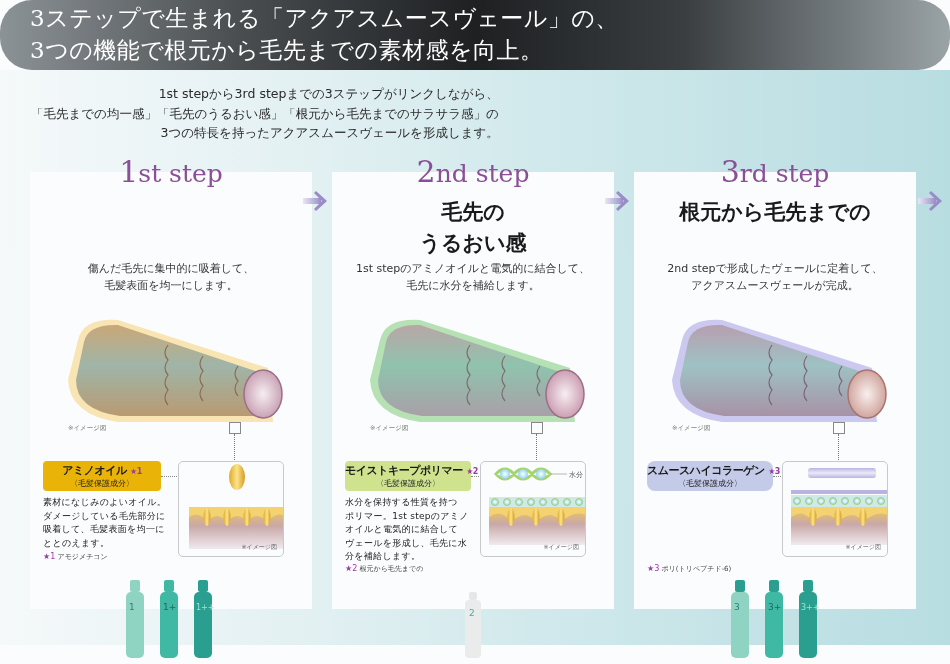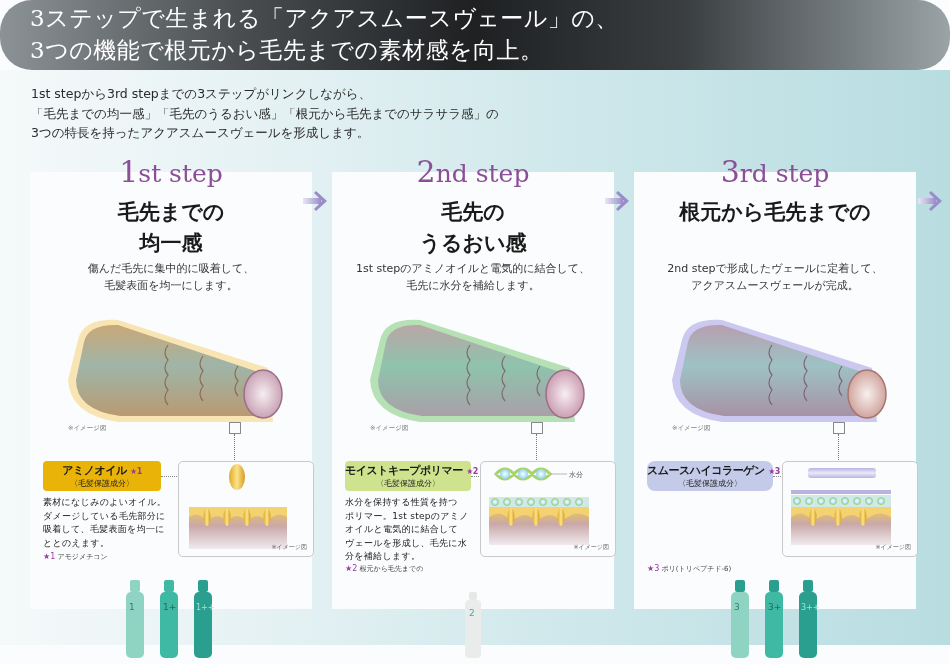--- a/index.html
+++ b/index.html
@@ -20,21 +20,21 @@
   .header-line.l1 { top: 3px; }
   .header-line.l2 { top: 35px; }
 
   
   .bg {
     position: absolute; left: 0; top: 70px; width: 950px; height: 575px;
     background: linear-gradient(90deg, #f5f9fa 0%, #e4f1f3 30%, #cfe8eb 60%, #b8dde1 100%);
   }
   .bottom-white { position: absolute; left: 0; top: 645px; width: 950px; height: 19px; background: #fbfcfd; }
 
-  .intro { position: absolute; left: 31px; top: 84px; font-size: 12.5px; line-height: 19.5px; color: #2a2a2a; }
+  .intro { position: absolute; left: 31px; top: 84px; font-size: 12.5px; line-height: 19.5px; color: #2a2a2a; text-align: right; }
 
   
   .panel {
     position: absolute; top: 172px; width: 282px; height: 437px;
     background: #fbfcfd;
   }
   .p1 { left: 30px; }
   .p2 { left: 332px; }
   .p3 { left: 634px; }
 
@@ -71,21 +71,21 @@
   .hdots { position: absolute; top: 304px; left: 131px; width: 68px; border-top: 1.5px dotted #888; }
 
   .ing-desc {
     position: absolute; left: 13px; top: 324px; width: 125px;
     font-size: 9px; line-height: 13.5px; color: #222; letter-spacing: 0.3px;
   }
   .footnote { position: absolute; left: 13px; font-size: 7px; color: #444; }
 
   
   .detail {
-    position: absolute; left: 148px; top: 289px; width: 136px; height: 96px;
+    position: absolute; left: 148px; top: 289px; width: 106px; height: 96px;
     border: 1.5px solid #c9c9cc; border-radius: 5px; background: #fbfcfd; overflow: hidden;
   }
   .detail-note { position: absolute; right: 6px; bottom: 4px; font-size: 6px; color: #666; }
 
   .arrow { position: absolute; top: 188px; width: 26px; height: 26px; }
 
   .bottle { position: absolute; }
 </style>
 </head>
 <body>
@@ -100,24 +100,20 @@
 
 <div class="intro">
   <div>1st stepから3rd stepまでの3ステップがリンクしながら、</div>
   <div>「毛先までの均一感」「毛先のうるおい感」「根元から毛先までのサラサラ感」の</div>
   <div>3つの特長を持ったアクアスムースヴェールを形成します。</div>
 </div>
 
 <div class="panel p1">
   <div class="step-label">
     <span class="step-num">1</span><span>st step</span>
-  </div>
-  <div class="panel-title">
-    <div>毛先までの</div>
-    <div>均一感</div>
   </div>
   <div class="panel-desc">
     <div>傷んだ毛先に集中的に吸着して、</div>
     <div>毛髪表面を均一にします。</div>
   </div>
   <svg class="hair" viewBox="0 0 230 120">
     <defs>
       <linearGradient id="hg1" x1="0" y1="0" x2="0" y2="1">
         <stop offset="0" stop-color="#c9a878"></stop>
           <stop offset="0.45" stop-color="#9fb5a8"></stop>

